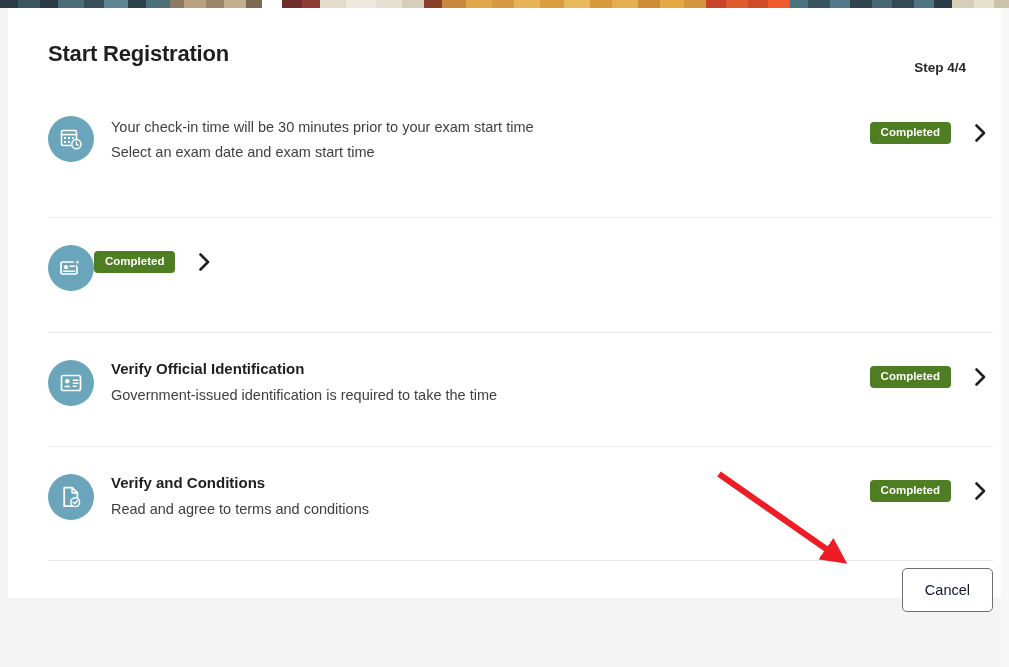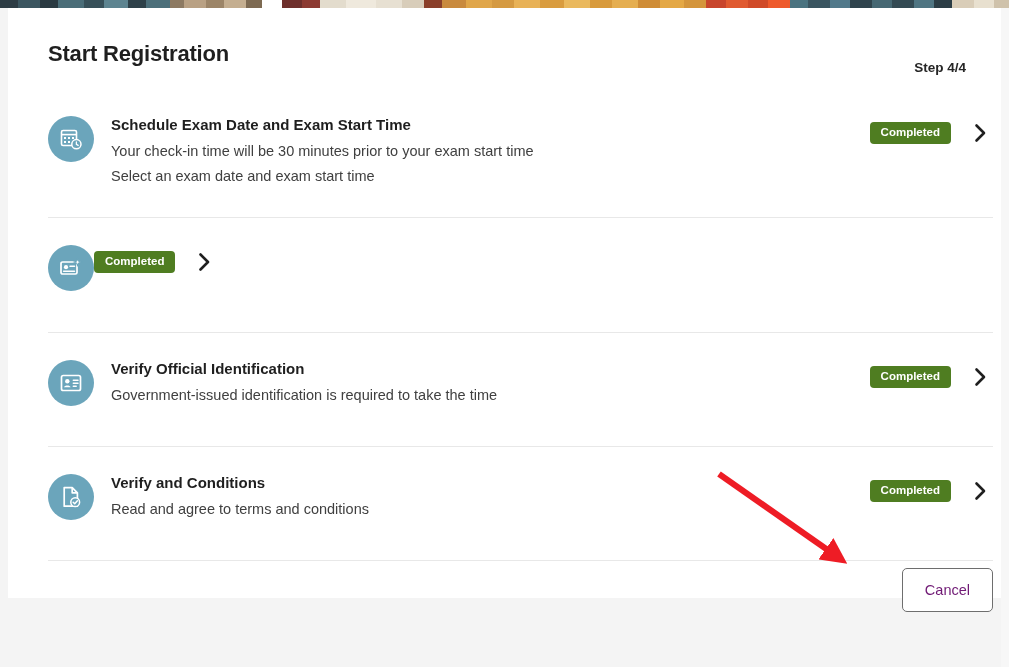--- a/index.html
+++ b/index.html
@@ -164,21 +164,21 @@
     width: 945px;
     display: flex;
     justify-content: flex-end;
     align-items: center;
     gap: 8px;
   }
   .btn-cancel {
     background: #ffffff;
     border: 1px solid #6e6e6e;
     border-radius: 5px;
-    color: #701a75;
+    color: #0f172a;
     font-size: 14.5px;
     font-family: "Liberation Sans", sans-serif;
     padding: 0 22px;
     height: 44px;
     line-height: 42px;
     cursor: pointer;
     box-sizing: border-box;
   }
   .btn-primary {
     background: #2e2a27;
@@ -276,21 +276,20 @@
           <rect x="5" y="10" width="2" height="2" fill="#ffffff"></rect>
           <rect x="9" y="10" width="2" height="2" fill="#ffffff"></rect>
           <rect x="13" y="10" width="2" height="2" fill="#ffffff"></rect>
           <rect x="5" y="14" width="2" height="2" fill="#ffffff"></rect>
           <rect x="9" y="14" width="2" height="2" fill="#ffffff"></rect>
           <circle cx="17.4" cy="17.2" r="4.6" fill="#6ba5bb" stroke="#ffffff" stroke-width="1.5"></circle>
           <path d="M17.4 14.9 L17.4 17.3 L19.2 18.4" fill="none" stroke="#ffffff" stroke-width="1.3" stroke-linecap="round"></path>
         </svg>
       </div>
       <div class="step-text">
-        <div class="step-title">Schedule Exam Date and Exam Start Time</div>
         <div class="step-desc">Your check-in time will be 30 minutes prior to your exam start time</div>
         <div class="step-desc">Select an exam date and exam start time</div>
       </div>
       <div class="step-right">
         <span class="status-badge">Completed</span>
         <span class="chevron">
           <svg width="13" height="20" viewBox="0 0 13 20">
             <path d="M2.5 2.5 L10 10 L2.5 17.5" fill="none" stroke="#1f1f1f" stroke-width="2.6" stroke-linecap="round" stroke-linejoin="round"></path>
           </svg>
         </span>

